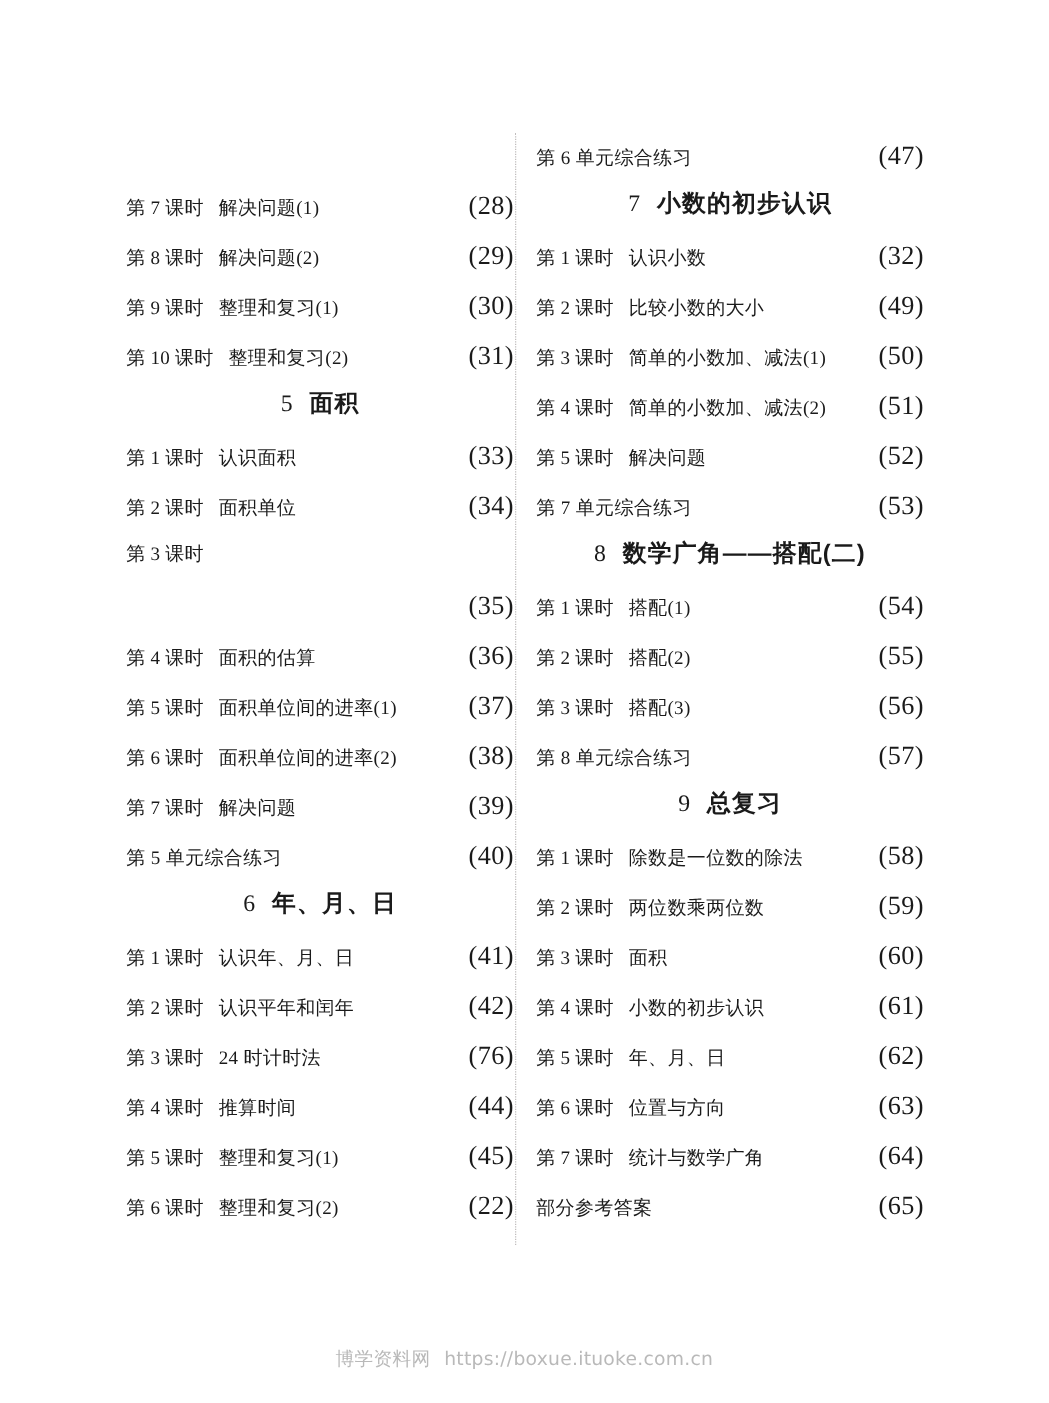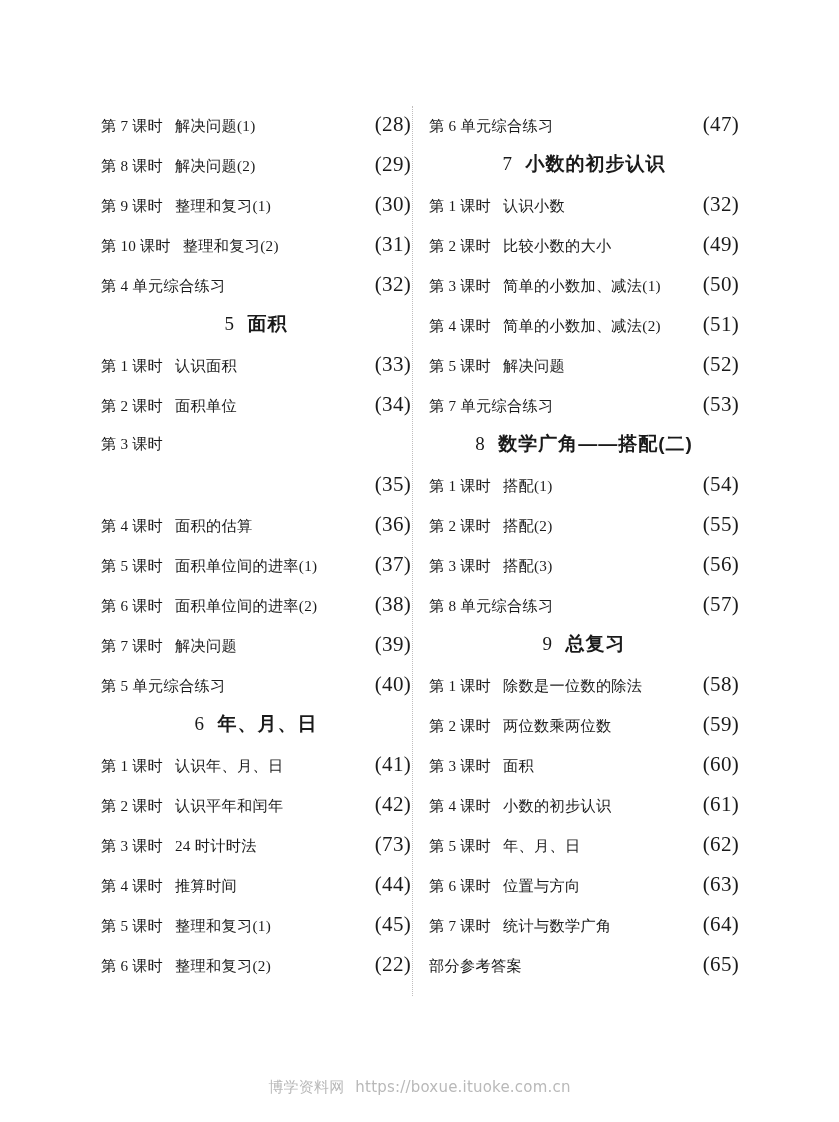--- a/index.html
+++ b/index.html
@@ -158,25 +158,20 @@
           <span class="title">整理和复习(1)</span>
           <span class="leader"></span>
           <span class="pageno">(30)</span>
         </div>
         <div class="row">
           <span class="lesson">第 10 课时</span>
           <span class="title">整理和复习(2)</span>
           <span class="leader"></span>
           <span class="pageno">(31)</span>
         </div>
-        <div class="row nolesson">
-          <span class="title">第 4 单元综合练习</span>
-          <span class="leader"></span>
-          <span class="pageno">(32)</span>
-        </div>
         <div class="section-head"><span class="sec-num">5</span><span class="sec-title">面积</span></div>
         <div class="row">
           <span class="lesson">第 1 课时</span>
           <span class="title">认识面积</span>
           <span class="leader"></span>
           <span class="pageno">(33)</span>
         </div>
         <div class="row">
           <span class="lesson">第 2 课时</span>
           <span class="title">面积单位</span>
@@ -230,21 +225,21 @@
         <div class="row">
           <span class="lesson">第 2 课时</span>
           <span class="title">认识平年和闰年</span>
           <span class="leader"></span>
           <span class="pageno">(42)</span>
         </div>
         <div class="row">
           <span class="lesson">第 3 课时</span>
           <span class="title">24 时计时法</span>
           <span class="leader"></span>
-          <span class="pageno">(73)</span>
+          <span class="pageno">(76)</span>
         </div>
         <div class="row">
           <span class="lesson">第 4 课时</span>
           <span class="title">推算时间</span>
           <span class="leader"></span>
           <span class="pageno">(44)</span>
         </div>
         <div class="row">
           <span class="lesson">第 5 课时</span>
           <span class="title">整理和复习(1)</span>

